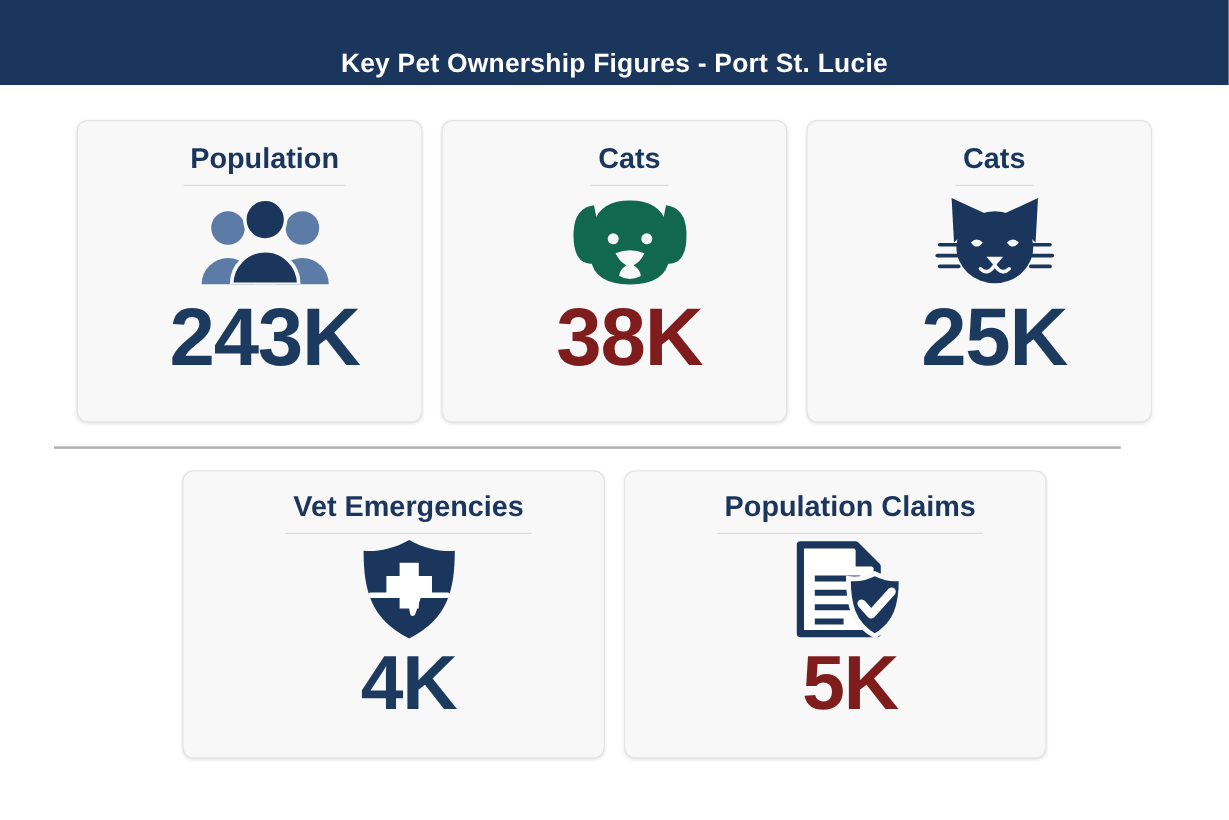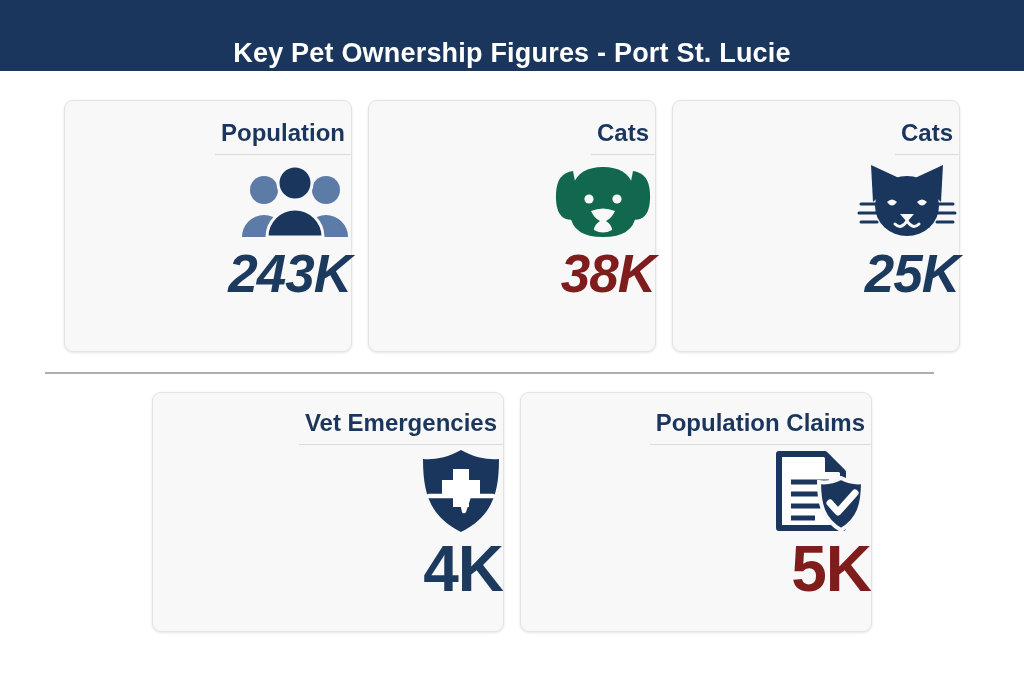--- a/index.html
+++ b/index.html
@@ -20,21 +20,21 @@
   .header-bar {
     width: 1024px;
     height: 71px;
     background: #1b365d;
     display: flex;
     align-items: center;
     justify-content: center;
   }
   .header-title {
     color: #ffffff;
-    font-size: 27px;
+    font-size: 22px;
     font-weight: bold;
     letter-spacing: 0.2px;
     line-height: 1;
     margin-top: 35px;
   }
 
   
   .board {
     width: 1024px;
     height: 612px;
@@ -62,21 +62,21 @@
   }
 
   
   .card {
     background: #f8f8f8;
     border: 1px solid #e3e3e3;
     border-radius: 9px;
     box-shadow: 0 1px 3px rgba(0,0,0,0.10);
     display: flex;
     flex-direction: column;
-    align-items: flex-end;
+    align-items: center;
     padding-left: 25px;
   }
   .card-top {
     width: 288px;
     height: 252px;
     padding-top: 20px;
   }
   .card-bottom {
     width: 352px;
     height: 240px;
@@ -101,21 +101,21 @@
     justify-content: center;
   }
   .card-top .card-icon { height: 92px; }
   .card-bottom .card-icon { height: 92px; }
 
   .card-value {
     font-weight: bold;
     line-height: 1;
     letter-spacing: -1px;
   }
-  .card-top .card-value { font-size: 53px; font-style: italic; }
+  .card-top .card-value { font-size: 68px; }
   .card-bottom .card-value { font-size: 64px; }
 
   .v-navy { color: #1b3a5e; }
   .v-teal { color: #7f1d1d; }
 </style>
 </head>
 <body>
 
 <div class="header-bar">
   <div class="header-title">Key Pet Ownership Figures - Port St. Lucie</div>

